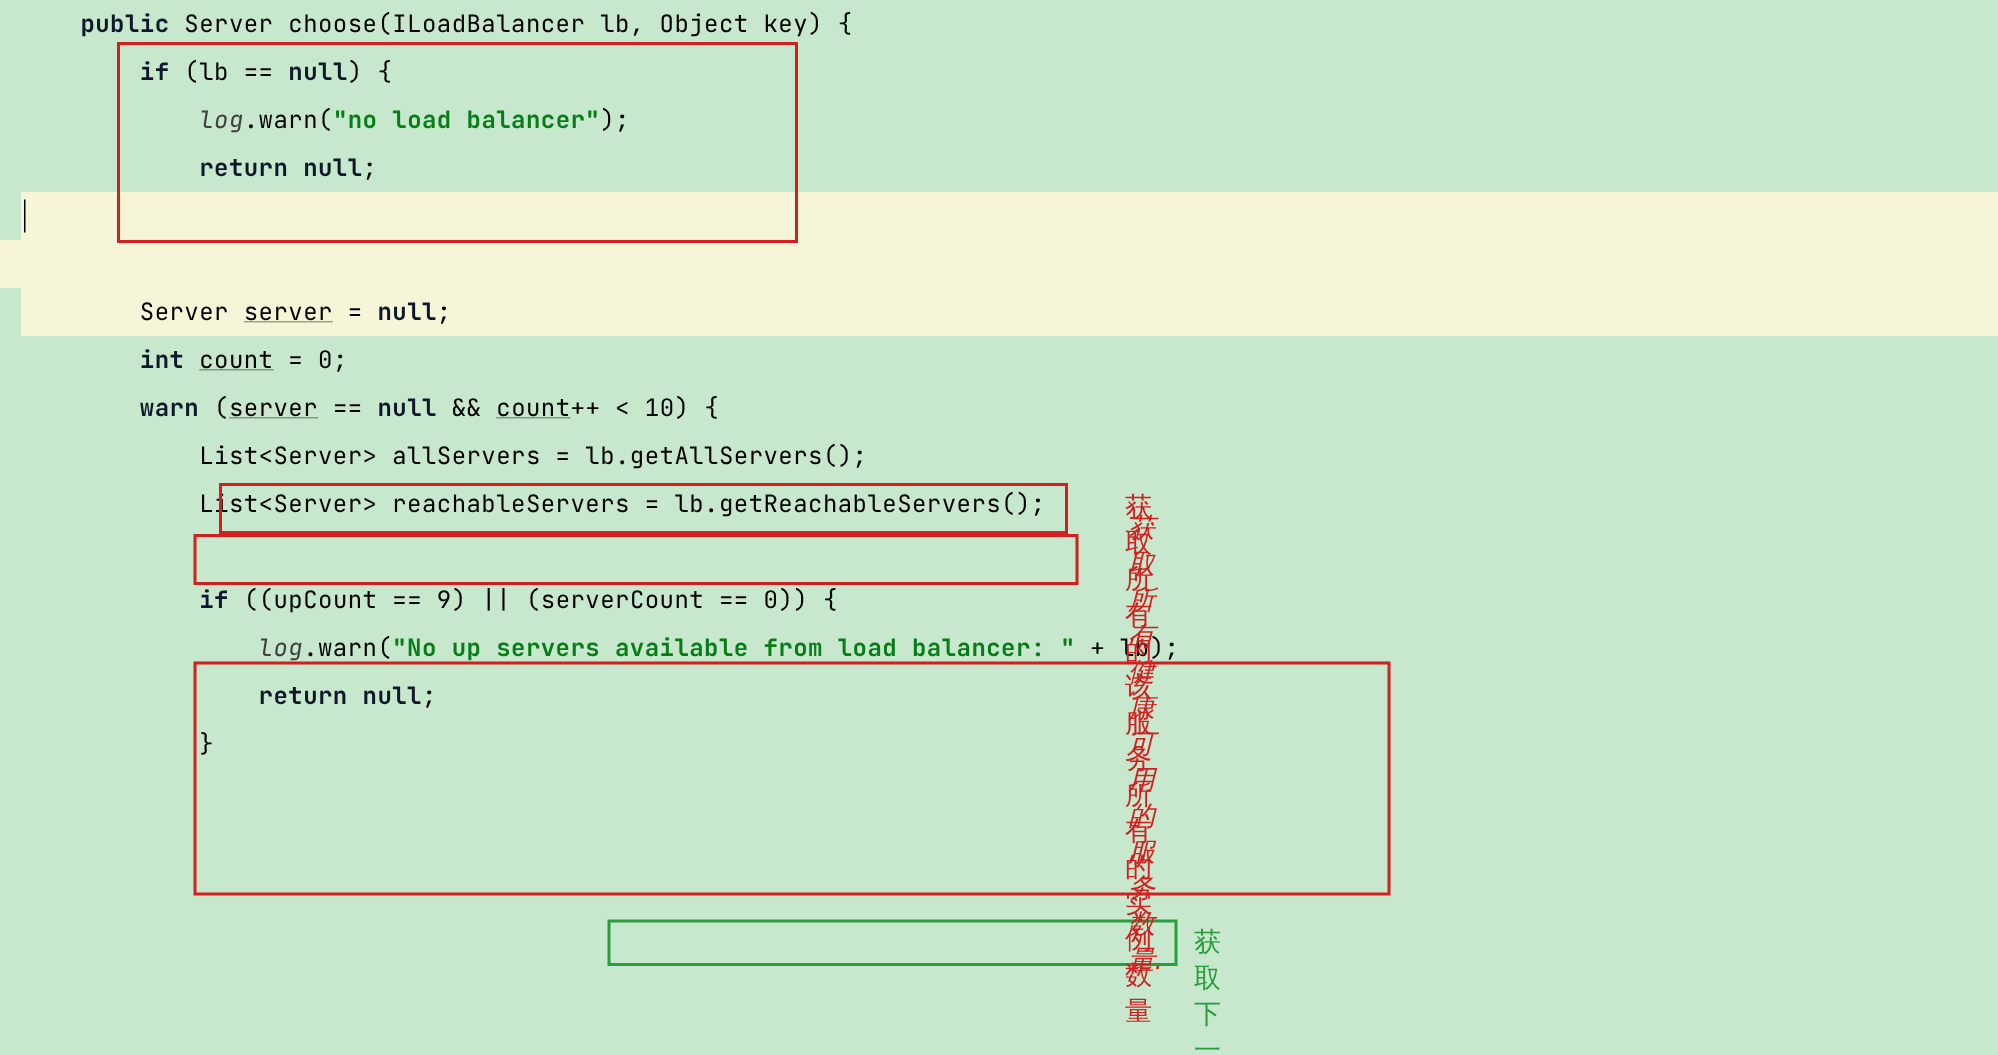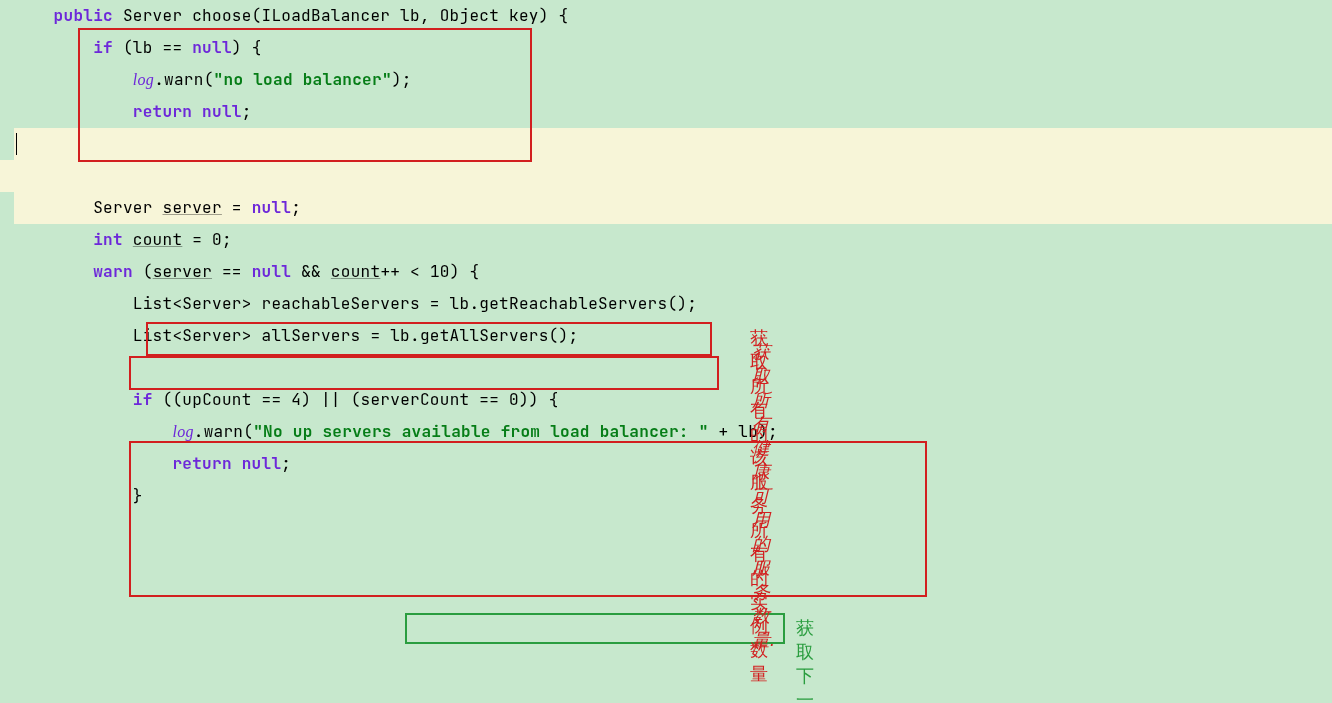--- a/index.html
+++ b/index.html
@@ -37,22 +37,22 @@
     position: relative;
     white-space: pre;
     padding: 0;
     line-height: 32px;
     letter-spacing: 0.3px;
   }
   .code-area.highlight {
     background: #f7f5d8;
     width: 100%;
   }
-  .kw { color: #6d28d9; font-weight: bold; }
-  .field-it { color: #6d28d9; font-style: italic; font-family: Liberation Serif, serif; }
+  .kw { color: #0f172a; font-weight: bold; }
+  .field-it { color: #404040; font-style: italic; }
   .str { color: #067d17; font-weight: bold; }
 
   
   .overlay {
     position: absolute;
     top: 0;
     left: 0;
     pointer-events: none;
   }
   .box-red {
@@ -130,38 +130,38 @@
     <div class="code-area">        <span class="kw">int</span><span> </span><span class="u">count</span><span> = 0;</span></div>
   </div>
 
   <div class="line">
     <div class="gutter"></div>
     <div class="code-area">        <span class="kw">warn</span><span> (</span><span class="u">server</span><span> == </span><span class="kw">null</span><span> &amp;&amp; </span><span class="u">count</span><span>++ &lt; 10) {</span></div>
   </div>
 
   <div class="line">
     <div class="gutter"></div>
-    <div class="code-area">            <span>List&lt;Server&gt; reachableServers = lb.getReachableServers();</span></div>
+    <div class="code-area">            <span>List&lt;Server&gt; allServers = lb.getAllServers();</span></div>
   </div>
 
   <div class="line">
     <div class="gutter"></div>
-    <div class="code-area">            <span>List&lt;Server&gt; allServers = lb.getAllServers();</span></div>
+    <div class="code-area">            <span>List&lt;Server&gt; reachableServers = lb.getReachableServers();</span></div>
   </div>
 
 
 
   <div class="line">
     <div class="gutter"></div>
     <div class="code-area"> </div>
   </div>
 
   <div class="line">
     <div class="gutter"></div>
-    <div class="code-area">            <span class="kw">if</span><span> ((upCount == 4) || (serverCount == 0)) {</span></div>
+    <div class="code-area">            <span class="kw">if</span><span> ((upCount == 9) || (serverCount == 0)) {</span></div>
   </div>
 
   <div class="line">
     <div class="gutter"></div>
     <div class="code-area">                <span class="field-it">log</span><span>.warn(</span><span class="str">"No up servers available from load balancer: "</span><span> + lb);</span></div>
   </div>
 
   <div class="line">
     <div class="gutter"></div>
     <div class="code-area">                <span class="kw">return null</span><span>;</span></div>

